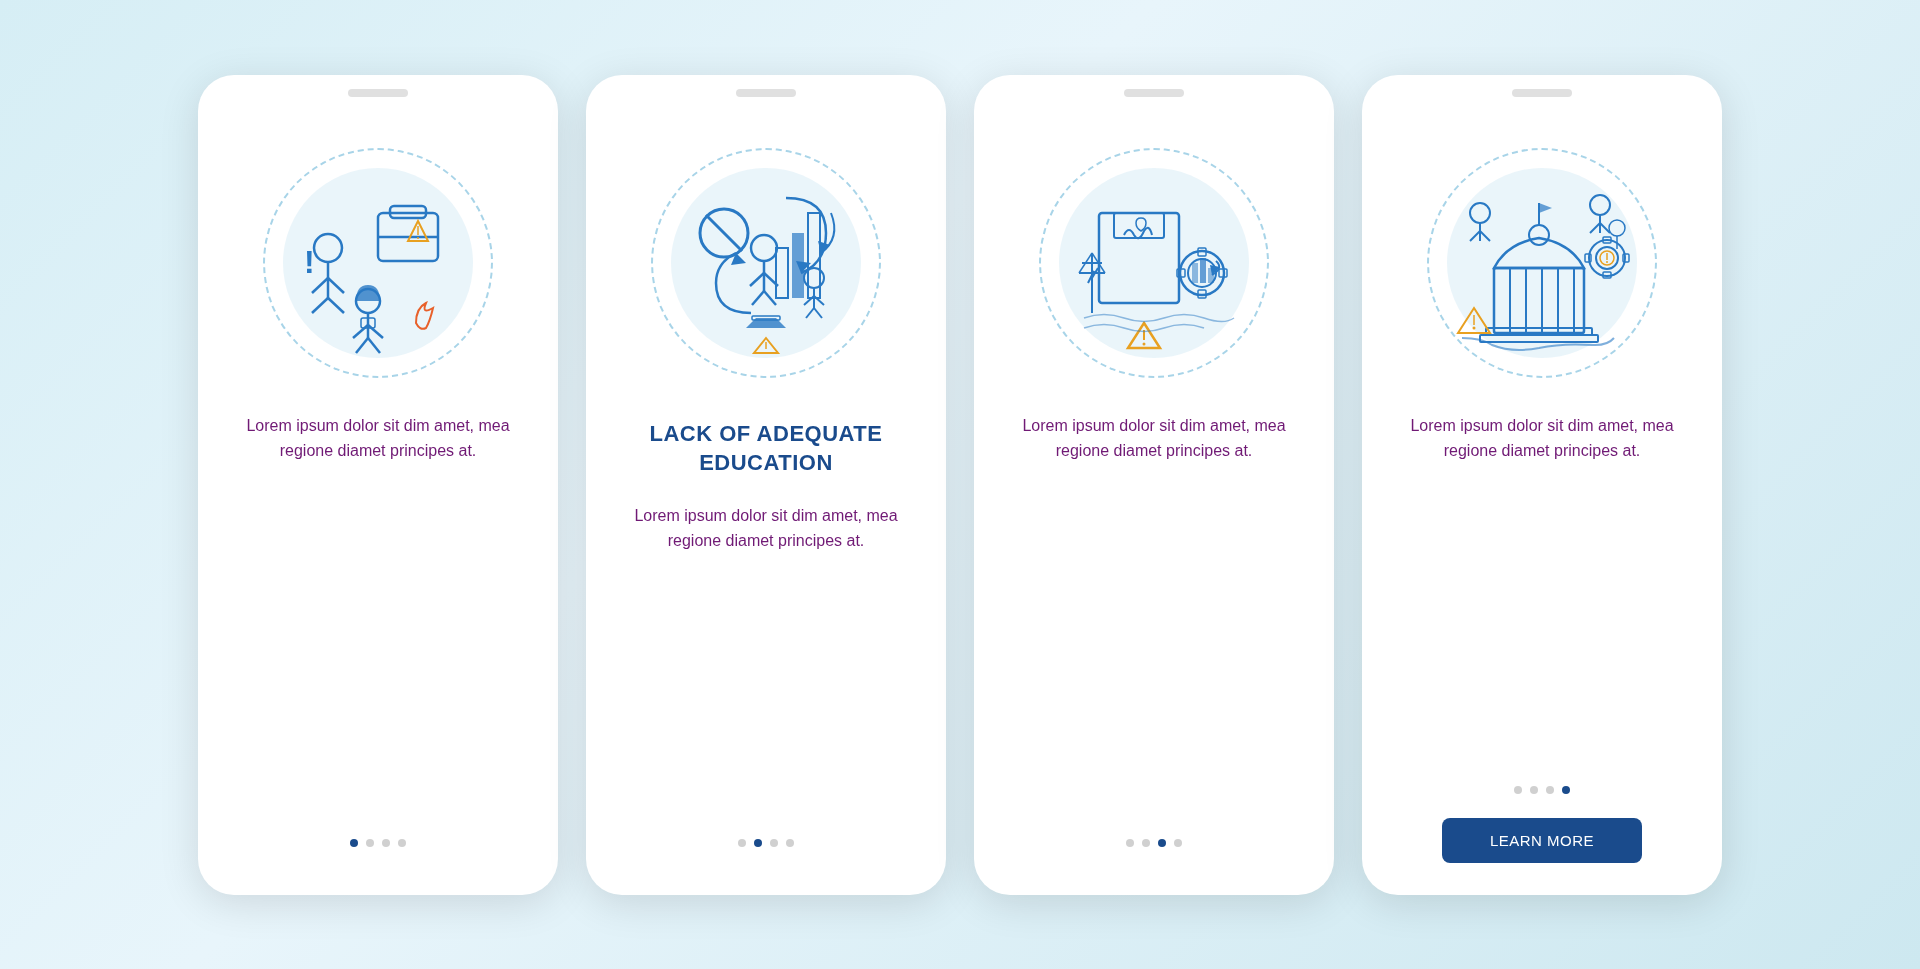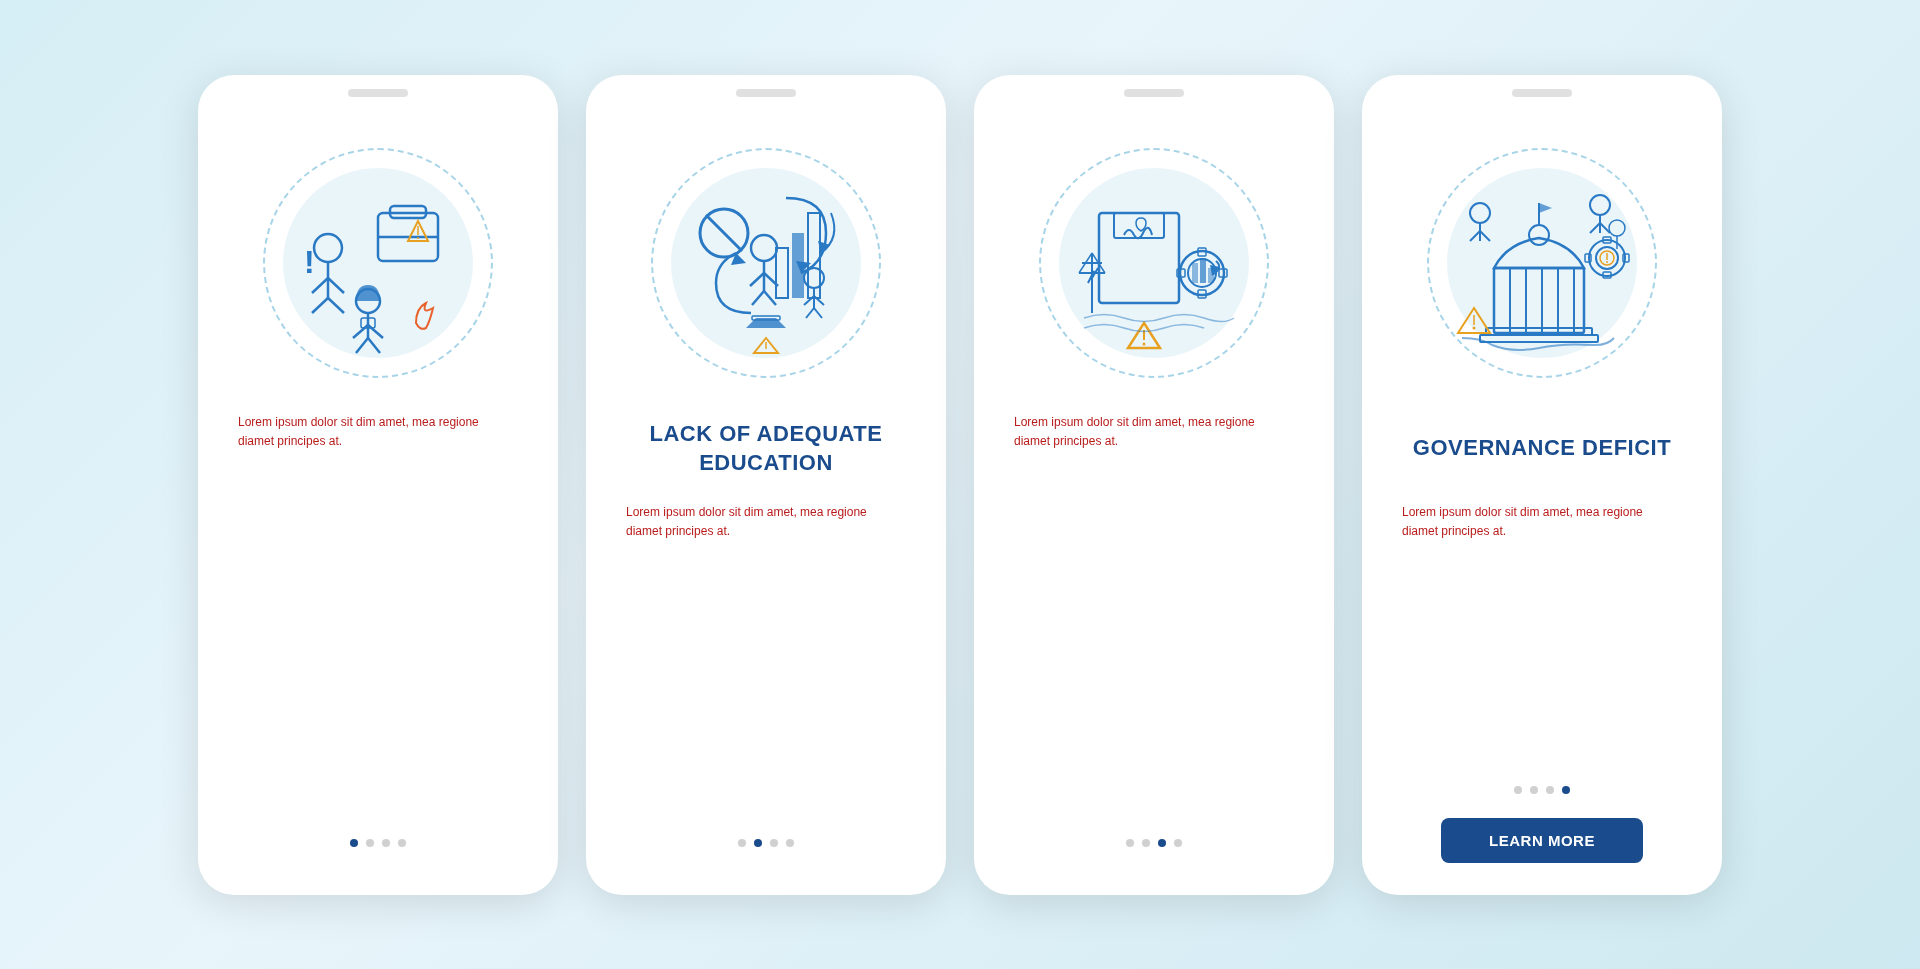--- a/index.html
+++ b/index.html
@@ -86,22 +86,23 @@
       text-transform: uppercase;
       letter-spacing: 0.5px;
       line-height: 1.3;
       margin-bottom: 18px;
       min-height: 72px;
       display: flex;
       align-items: center;
     }
 
     .card-body {
-      font-size: 12px;
-      color: #b91c1c;
+      font-size: 16px;
+      color: #701a75;
+      text-align: center;
       line-height: 1.6;
       padding: 0 10px;
       flex: 1;
     }
 
     .dots-row {
       display: flex;
       gap: 8px;
       margin-top: 24px;
       margin-bottom: 16px;
@@ -121,21 +122,21 @@
       background: #d0d0d0;
     }
 
     .learn-more-btn {
       background: #1a4b8c;
       color: #ffffff;
       border: none;
       border-radius: 8px;
       padding: 14px 48px;
       font-size: 15px;
-      font-weight: 700;
+      font-weight: 400;
       letter-spacing: 0.5px;
       cursor: pointer;
       margin-top: 8px;
       text-transform: uppercase;
     }
 
     
     .illus-svg {
       position: relative;
       z-index: 2;
@@ -345,22 +346,20 @@
         <line x1="175" y1="100" x2="175" y2="107" stroke="#e8a020" stroke-width="1.5"></line>
         <circle cx="175" cy="109" r="1" fill="#e8a020"></circle>
 
         <polygon points="42,155 58,180 26,180" fill="none" stroke="#e8a020" stroke-width="2"></polygon>
         <line x1="42" y1="162" x2="42" y2="172" stroke="#e8a020" stroke-width="1.5"></line>
         <circle cx="42" cy="175" r="1.5" fill="#e8a020"></circle>
 
         <path d="M30,185 Q50,185 60,192 Q80,200 107,195 Q130,190 160,192 Q175,193 182,185" fill="none" stroke="#2979c4" stroke-width="2" opacity="0.6"></path>
       </svg>
     </div>
-    <div class="card-title">GOVERNANCE
-DEFICIT</div>
     <div class="card-body">Lorem ipsum dolor sit dim amet, mea regione diamet principes at.</div>
     <div class="dots-row">
       <div class="dot inactive"></div>
       <div class="dot inactive"></div>
       <div class="dot inactive"></div>
       <div class="dot active"></div>
     </div>
     <button class="learn-more-btn">LEARN MORE</button>
   </div>
 

